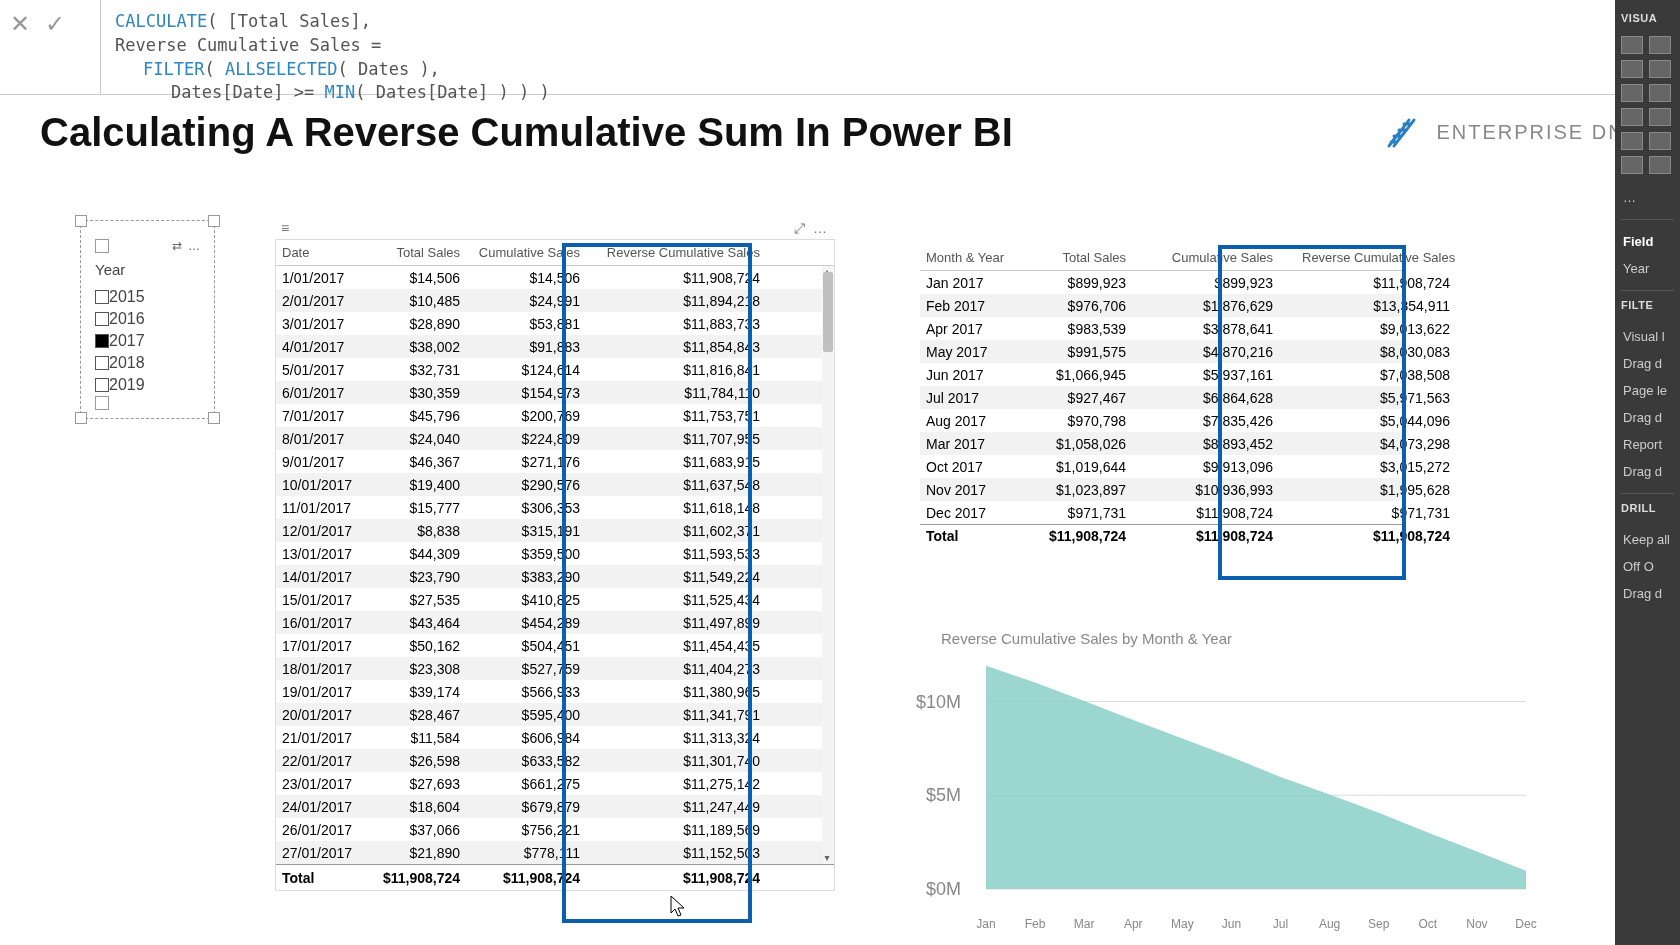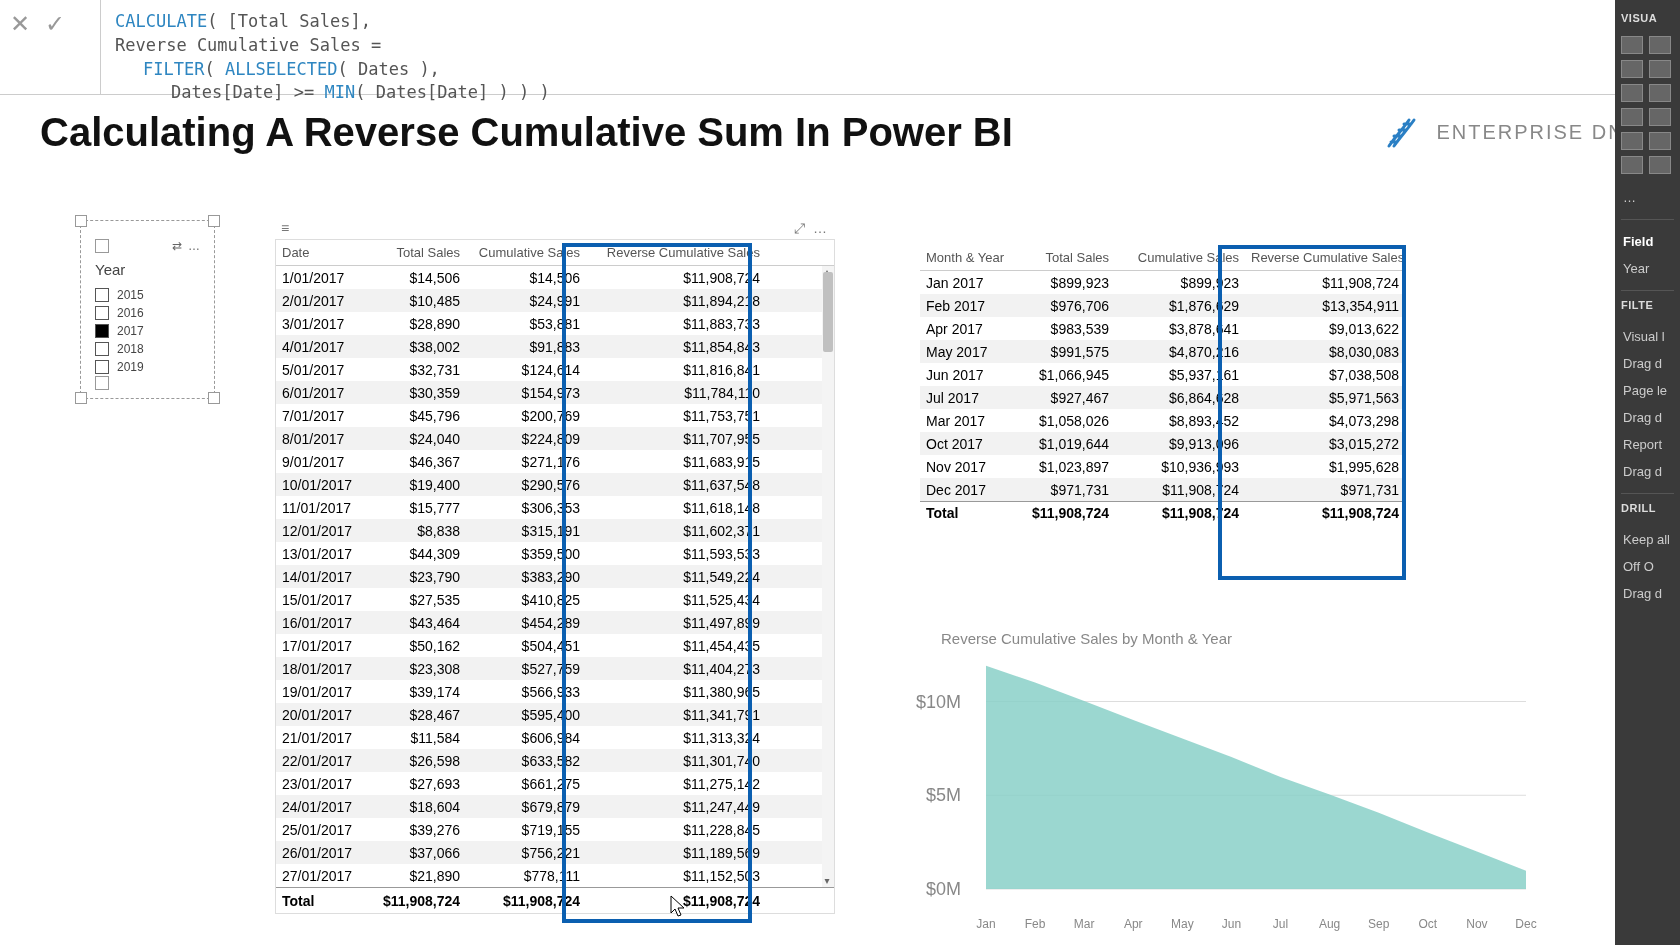--- a/index.html
+++ b/index.html
@@ -22,21 +22,21 @@
   
   
   .slicer { position: absolute; left: 80px; top: 220px; width: 135px; border: 1px dashed #999; padding: 18px 14px 22px 14px; background: #fff; }
   .slicer::before, .slicer::after { content: ""; position: absolute; width: 12px; height: 12px; border: 1px solid #999; background: #fff; }
   .slicer-handle-tl { position:absolute; top:-6px; left:-6px; width:12px; height:12px; border:1px solid #999; background:#fff; }
   .slicer-handle-tr { position:absolute; top:-6px; right:-6px; width:12px; height:12px; border:1px solid #999; background:#fff; }
   .slicer-handle-bl { position:absolute; bottom:-6px; left:-6px; width:12px; height:12px; border:1px solid #999; background:#fff; }
   .slicer-handle-br { position:absolute; bottom:-6px; right:-6px; width:12px; height:12px; border:1px solid #999; background:#fff; }
   .slicer-header { display:flex; justify-content:flex-end; gap:6px; margin-bottom:8px; color:#666; font-size:12px;}
   .slicer-label { font-size: 15px; color: #444; margin-bottom: 8px; }
-  .slicer-item { display: flex; align-items: center; gap: 8px; padding: 2px 0; font-size: 12px; color: #444; }
+  .slicer-item { display: flex; align-items: center; padding: 2px 0; font-size: 16px; color: #444; }
   .slicer-item .box { width: 14px; height: 14px; border: 1px solid #555; }
   .slicer-item.checked .box { background: #000; }
   
   
   .daily-table { position:absolute; left: 275px; top: 218px; width: 560px; }
   .table-toolbar { display:flex; justify-content: space-between; padding: 2px 6px; color:#777; font-size: 14px; }
   .table-toolbar .dots { letter-spacing: 2px; }
   .grid { border: 1px solid #ddd; font-size: 14px; position:relative;}
   .grid-body { max-height: 630px; overflow: hidden; position: relative; padding-right: 12px; }
   .grid-row { display: grid; grid-template-columns: 95px 95px 120px 180px; height: 23px; align-items:center; }
@@ -46,21 +46,21 @@
   .grid-row .r { text-align: right; }
   .grid-row.total { font-weight: 700; border-top:1px solid #999; height:26px;}
   .scroll-track { position:absolute; right:0; top:0; bottom:0; width:12px; background:#f4f4f4;}
   .scroll-thumb { position:absolute; right:1px; top:6px; width:10px; height:80px; background:#c0c0c0; border-radius:2px;}
   .scroll-arrow { position:absolute; right:2px; width:10px; height:12px; color:#666; font-size:10px; text-align:center; line-height:12px;}
   
   .col-highlight-daily { position:absolute; top:243px; left:562px; width:190px; height:680px; border: 4px solid #0b5fb0; pointer-events:none; }
   
   
   .monthly-table { position:absolute; left: 920px; top: 245px; width: 485px; font-size:14px;}
-  .monthly-table .grid-row { grid-template-columns: 95px 100px 130px 160px; height:23px;}
+  .monthly-table .grid-row { grid-template-columns: 95px 100px 130px 160px; height:23px;gap:17px;}
   .monthly-table .grid-row.header { height:26px; }
   .monthly-table .grid-row .r { text-align:right; }
   .monthly-table .grid-row:nth-child(even):not(.header):not(.total) { background:#f2f2f2; }
   
   .col-highlight-monthly { position:absolute; top:245px; left:1218px; width:188px; height:335px; border: 4px solid #0b5fb0; pointer-events:none;}
   
   
   .chart-wrap { position:absolute; left: 941px; top: 630px; width: 610px; }
   .chart-title { font-size: 15px; color: #888; margin-bottom: 12px; }
   .chart-area { position:relative; width: 580px; height: 250px; margin-left: 25px; }
@@ -299,26 +299,20 @@
           <div class="r">$661,275</div>
           <div class="r">$11,275,142</div>
         </div>
         <div class="grid-row">
           <div>24/01/2017</div>
           <div class="r">$18,604</div>
           <div class="r">$679,879</div>
           <div class="r">$11,247,449</div>
         </div>
         <div class="grid-row">
-          <div>25/01/2017</div>
-          <div class="r">$39,276</div>
-          <div class="r">$719,155</div>
-          <div class="r">$11,228,845</div>
-        </div>
-        <div class="grid-row">
           <div>26/01/2017</div>
           <div class="r">$37,066</div>
           <div class="r">$756,221</div>
           <div class="r">$11,189,569</div>
         </div>
         <div class="grid-row">
           <div>27/01/2017</div>
           <div class="r">$21,890</div>
           <div class="r">$778,111</div>
           <div class="r">$11,152,503</div>
@@ -376,20 +370,26 @@
           <div>Jun 2017</div>
           <div class="r">$1,066,945</div>
           <div class="r">$5,937,161</div>
           <div class="r">$7,038,508</div>
         </div>
         <div class="grid-row">
           <div>Jul 2017</div>
           <div class="r">$927,467</div>
           <div class="r">$6,864,628</div>
           <div class="r">$5,971,563</div>
+        </div>
+        <div class="grid-row">
+          <div>Aug 2017</div>
+          <div class="r">$970,798</div>
+          <div class="r">$7,835,426</div>
+          <div class="r">$5,044,096</div>
         </div>
         <div class="grid-row">
           <div>Mar 2017</div>
           <div class="r">$1,058,026</div>
           <div class="r">$8,893,452</div>
           <div class="r">$4,073,298</div>
         </div>
         <div class="grid-row">
           <div>Oct 2017</div>
           <div class="r">$1,019,644</div>

